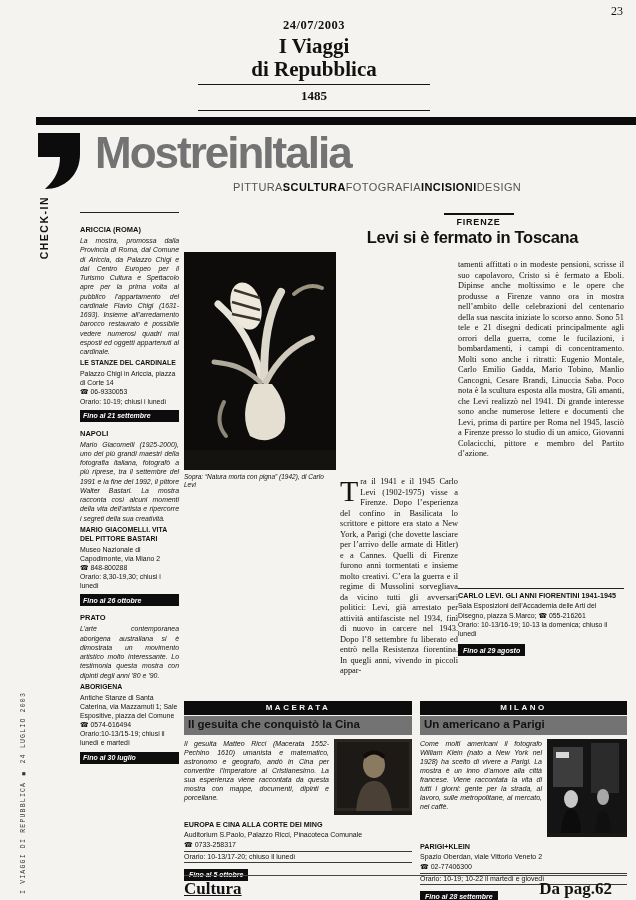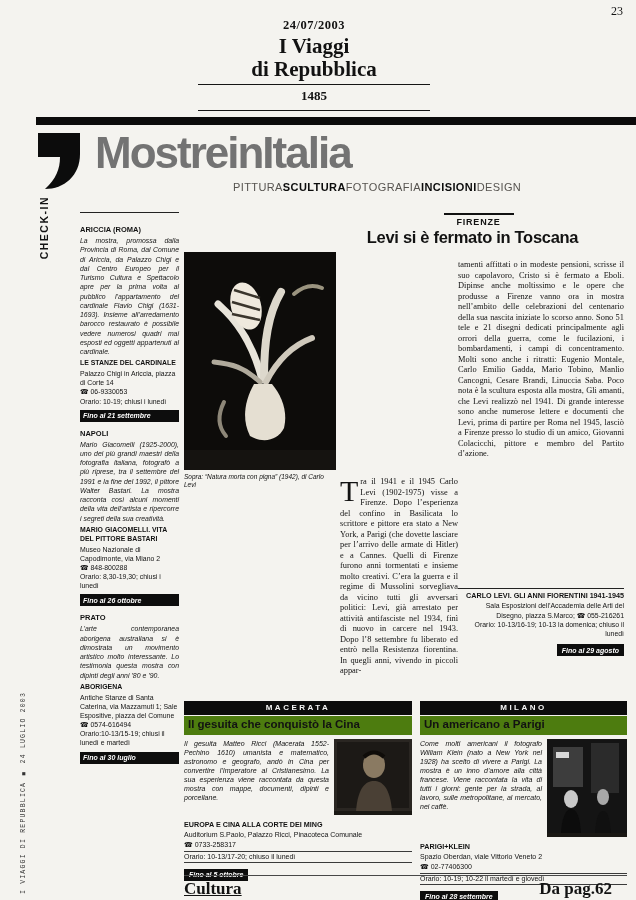--- a/index.html
+++ b/index.html
@@ -39,30 +39,30 @@
   .headline { position:absolute; left:318px; top:228px; width:309px; text-align:center; font:700 16.5px/1.1 "Liberation Sans", sans-serif; letter-spacing:-.3px; }
 
   .art-image { position:absolute; left:184px; top:252px; width:152px; height:218px; background:#0d0c0a; }
   .art-image svg { display:block; }
   .art-caption { position:absolute; left:184px; top:473px; width:150px; font:italic 6.5px/1.3 "Liberation Sans", sans-serif; }
 
   .art-col1 { position:absolute; left:340px; top:477px; width:118px; font:400 8.4px/1.25 "Liberation Serif", serif; text-align:justify; }
   .dropcap  { float:left; font:400 30px/0.75 "Liberation Serif", serif; padding:3px 2px 0 0; }
   .art-col2 { position:absolute; left:458px; top:260px; width:170px; font:400 8.4px/1.25 "Liberation Serif", serif; text-align:justify; padding-right:4px; }
 
-  .art-info { position:absolute; left:458px; top:588px; width:166px;text-align:right; }
+  .art-info { position:absolute; left:458px; top:588px; width:166px; }
   .info-title { font:700 7.2px/1.3 "Liberation Sans", sans-serif; border-top:1px solid #222; padding-top:2px; margin-bottom:1px; }
   .info-line  { font:400 6.9px/1.35 "Liberation Sans", sans-serif; }
   .badge { display:inline-block; background:#0d0d0d; color:#fff; font:italic 700 7px/1 "Liberation Sans", sans-serif; padding:2.5px 5px; margin-top:4px; }
 
   .box { position:absolute; top:701px; }
   .box-mac { left:184px; width:228px; }
   .box-mil { left:420px; width:207px; }
   .box-bar { background:#0c0c0c; color:#f5f5f5; text-align:center; font:700 8px/1 "Liberation Sans", sans-serif; letter-spacing:2.5px; padding:3px 0; }
-  .box-title { background:#4d7c0f; font:700 11.5px/1.2 "Liberation Sans", sans-serif; padding:2px 4px 3px; margin-top:1px; }
+  .box-title { background:#737373; font:700 11.5px/1.2 "Liberation Sans", sans-serif; padding:2px 4px 3px; margin-top:1px; }
   .box-row  { display:flex; gap:5px; margin-top:4px; }
   .box-body { flex:1; font:italic 400 7px/1.3 "Liberation Sans", sans-serif; text-align:justify; }
   .box-img  { flex:0 0 auto; background:#1a1814; }
   .box-info { margin-top:5px; }
   .box-info-title { font:700 7.2px/1.35 "Liberation Sans", sans-serif; }
   .box-line { font:400 7px/1.5 "Liberation Sans", sans-serif; }
   .rule-b   { border-bottom:1px solid #3a3a3a; }
 
   .footer-rule  { position:absolute; left:184px; right:9px; top:875px; border-top:1px solid #474747; }
   .footer-left  { position:absolute; left:184px; top:879px; font:700 17px "Liberation Serif", serif;text-decoration:underline; }

